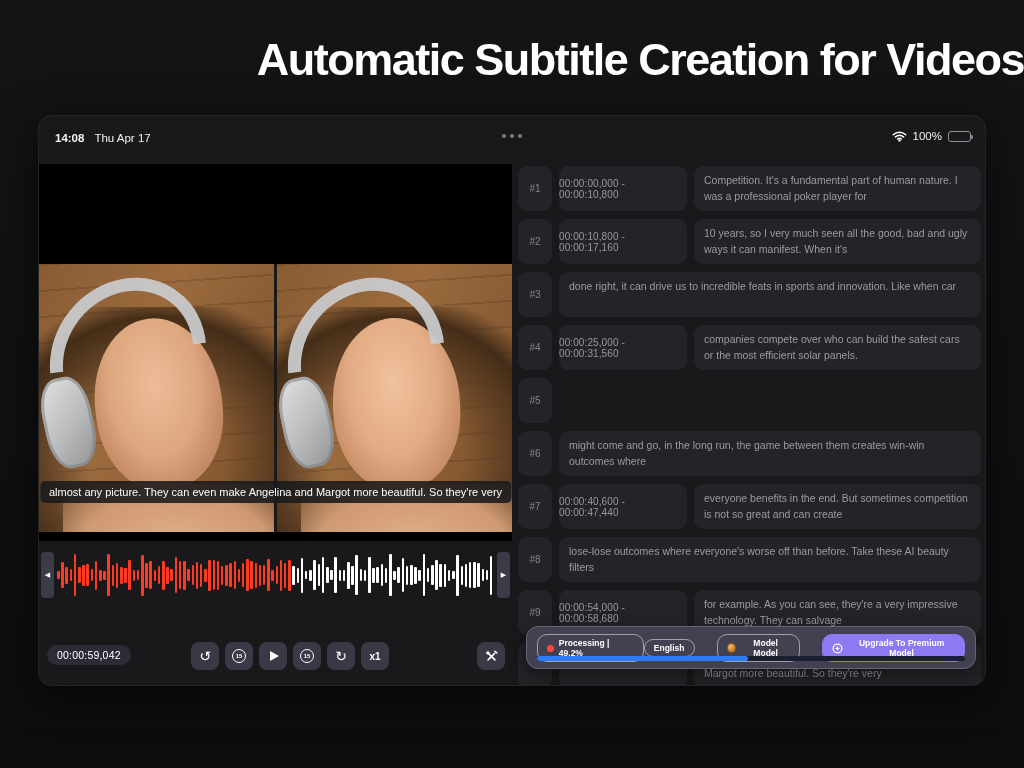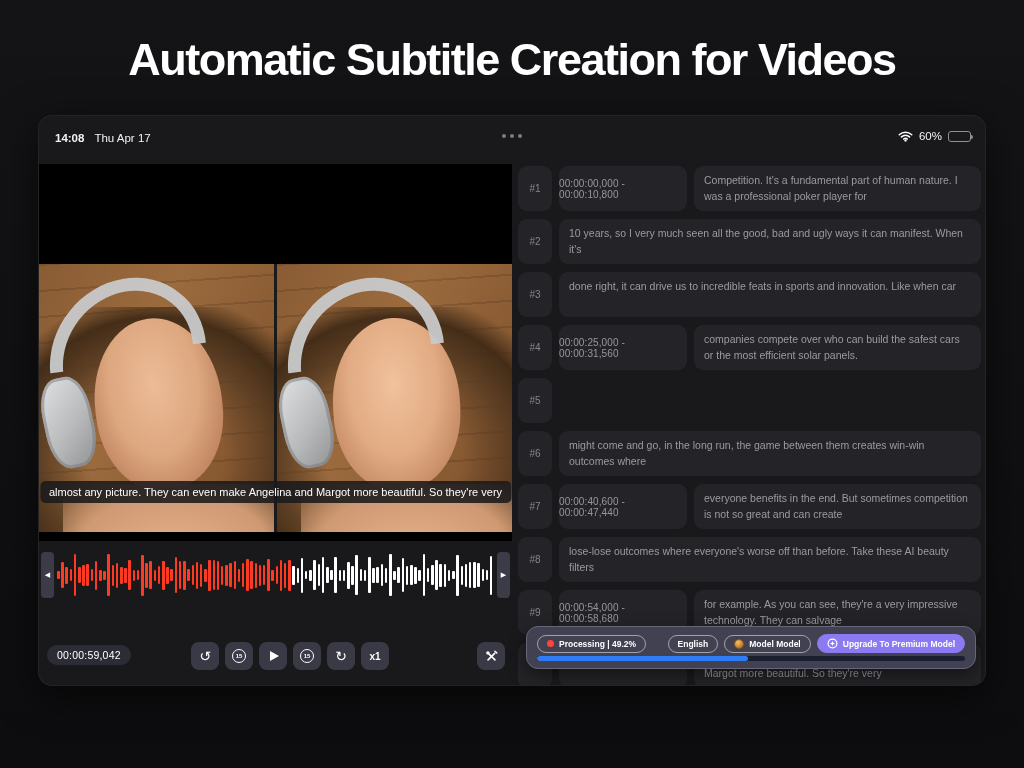--- a/index.html
+++ b/index.html
@@ -3,21 +3,21 @@
 <meta charset="utf-8">
 <style>
   * { margin:0; padding:0; box-sizing:border-box; }
   html,body { width:1024px; height:768px; }
   body {
     background: linear-gradient(#141416, #0d0d0f);
     font-family: "Liberation Sans", "DejaVu Sans", sans-serif;
     color:#fff; overflow:hidden; position:relative;
   }
   .page-title {
-    position:absolute; top:34px; left:0; width:1024px; text-align:center;
+    position:absolute; top:34px; left:0; width:1024px; text-align:right;
     font-size:45px; font-weight:bold; letter-spacing:-1.5px; color:#ffffff;
   }
   .window {
     position:absolute; left:38px; top:115px; width:948px; height:571px;
     background:#19191c; border-radius:14px; overflow:hidden;
     border:1px solid rgba(255,255,255,0.05);
     box-shadow:0 10px 40px rgba(0,0,0,0.6);
   }
   
   .statusbar { position:absolute; left:0; top:0; width:100%; height:44px; }
@@ -91,21 +91,21 @@
   .cell-text { flex:1; padding:7px 10px; font-size:10.5px; line-height:1.5; color:#9a9aa0; cursor:text; overflow:hidden; }
   
   .proc-panel { position:absolute; left:487px; top:510px; width:450px; height:43px;
     background:#414152; border:1px solid #666678; border-radius:12px; z-index:5;
     box-shadow:0 6px 18px rgba(0,0,0,0.45); }
   .proc-top { position:absolute; left:10px; right:10px; top:7px; display:flex; align-items:center; }
   .chip { display:inline-flex; align-items:center; gap:5px; border:1px solid rgba(255,255,255,0.5);
     border-radius:10px; padding:3px 9px; font-size:8.5px; font-weight:bold; color:#fff; background:transparent; cursor:pointer; font-family:inherit;justify-content:flex-end; }
   .chip.static { cursor:default; }
   .red-dot { width:7px; height:7px; border-radius:50%; background:#ff453a; }
-  .chip-group { margin-left:auto; display:flex; gap:6px; align-items:center; }
+  .chip-group { margin-left:auto; display:flex; gap:22px; align-items:center; }
   .coin { width:10px; height:10px; border-radius:50%; background:radial-gradient(circle at 35% 30%, #f2c063, #c07c2a 70%); border:1px solid #8a5a1e; }
   .chip.upgrade { background:#8b7af2; border-color:#8b7af2; }
   .progress-track { position:absolute; left:10px; right:10px; bottom:7px; height:5px; border-radius:3px; background:#1b2030; overflow:hidden; }
   .progress-fill { height:100%; border-radius:3px; }
   svg { display:block; }
 </style>
 </head>
 <body>
 
 <div class="page-title">Automatic Subtitle Creation for Videos</div>
@@ -124,21 +124,21 @@
       </div>
     <div class="status-right">
       <span>
         <svg width="15" height="12" viewBox="0 0 24 18">
           <path d="M2 7 C8 1.5 16 1.5 22 7" stroke="#fff" stroke-width="2.4" fill="none" stroke-linecap="round"></path>
           <path d="M5.5 10.5 C9.5 7 14.5 7 18.5 10.5" stroke="#fff" stroke-width="2.4" fill="none" stroke-linecap="round"></path>
           <path d="M9 13.8 C10.8 12.3 13.2 12.3 15 13.8" stroke="#fff" stroke-width="2.4" fill="none" stroke-linecap="round"></path>
           <circle cx="12" cy="16" r="1.9" fill="#fff"></circle>
         </svg>
       </span>
-      <span>60%</span>
+      <span>100%</span>
       <span class="battery-shell">
         <span class="battery-fill"></span><span class="battery-nub"></span>
       </span>
     </div>
   </div>
 
   <div class="video-player">
     <div class="vhalf left">
       <div class="hair"></div>
         <div class="face"></div>
@@ -305,20 +305,21 @@
   <div class="subtitle-list">
 
       <div class="sub-row">
         <div class="cell cell-idx">#1</div>
         <div class="cell cell-time">00:00:00,000  -  00:00:10,800</div>
         <div class="cell cell-text">Competition. It's a fundamental part of human nature. I was a professional poker player for</div>
       </div>
 
       <div class="sub-row">
         <div class="cell cell-idx">#2</div>
+        <div class="cell cell-time">00:00:10,800  -  00:00:17,160</div>
         <div class="cell cell-text">10 years, so I very much seen all the good, bad and ugly ways it can manifest. When it's</div>
       </div>
 
       <div class="sub-row">
         <div class="cell cell-idx">#3</div>
         <div class="cell cell-text">done right, it can drive us to incredible feats in sports and innovation. Like when car</div>
       </div>
 
       <div class="sub-row">
         <div class="cell cell-idx">#4</div>

